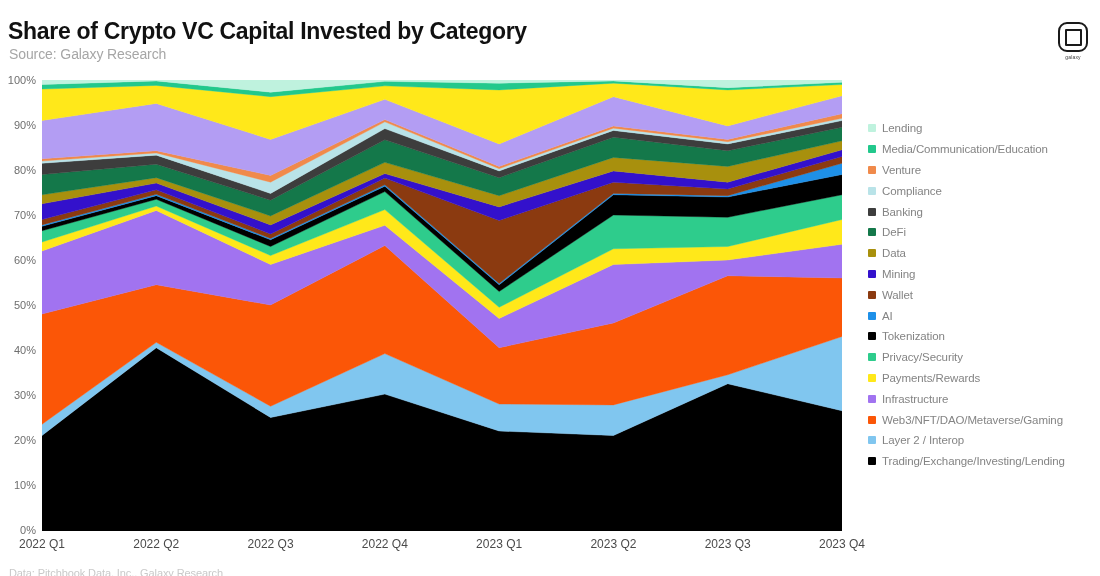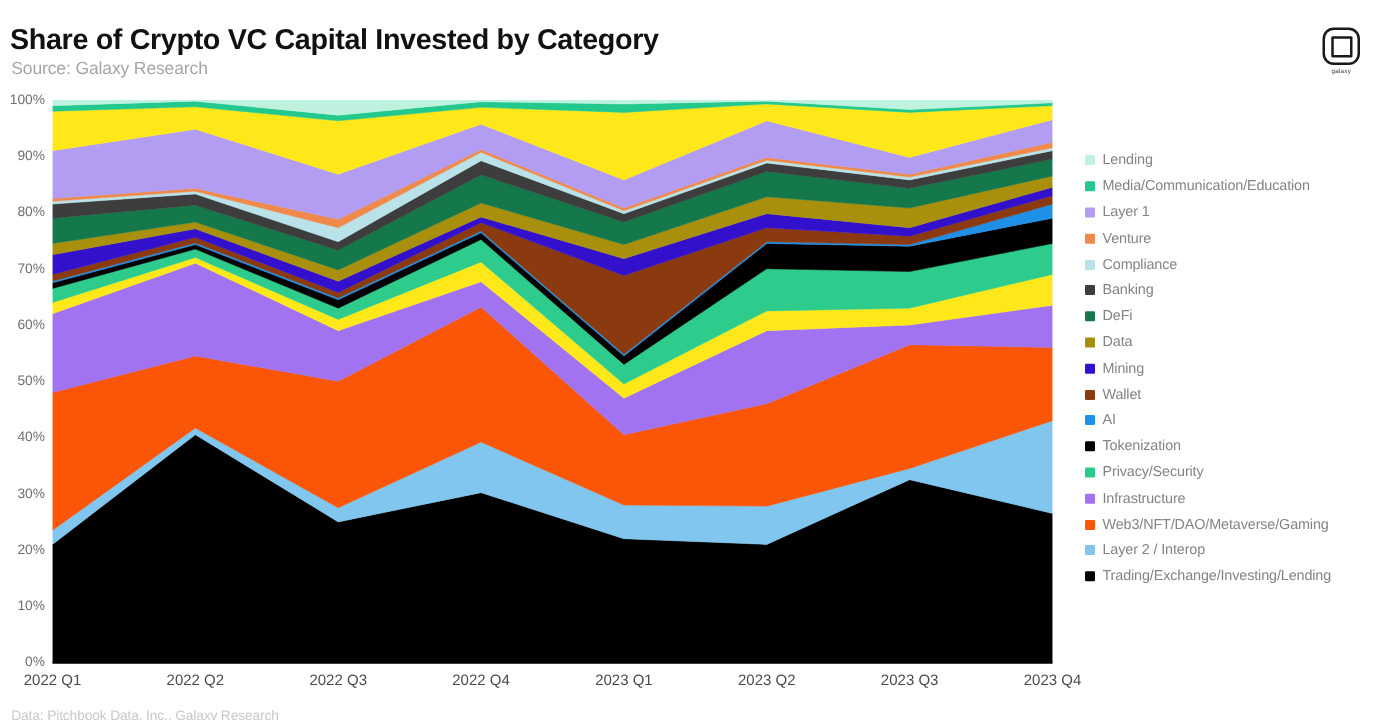--- a/index.html
+++ b/index.html
@@ -140,24 +140,20 @@
   <div class="legend" id="legend">
       <div class="legend-row">
         <span class="swatch" style="background: rgb(191, 242, 222);"></span>
         <span class="legend-label">Lending</span>
       </div>
       <div class="legend-row">
         <span class="swatch" style="background: rgb(34, 200, 140);"></span>
         <span class="legend-label">Media/Communication/Education</span>
       </div>
       <div class="legend-row">
-        <span class="swatch" style="background: rgb(179, 157, 243);"></span>
-        <span class="legend-label">Layer 1</span>
-      </div>
-      <div class="legend-row">
         <span class="swatch" style="background: rgb(240, 138, 75);"></span>
         <span class="legend-label">Venture</span>
       </div>
       <div class="legend-row">
         <span class="swatch" style="background: rgb(185, 227, 232);"></span>
         <span class="legend-label">Compliance</span>
       </div>
       <div class="legend-row">
         <span class="swatch" style="background: rgb(61, 61, 61);"></span>
         <span class="legend-label">Banking</span>
@@ -184,20 +180,24 @@
       </div>
       <div class="legend-row">
         <span class="swatch" style="background: rgb(0, 0, 0);"></span>
         <span class="legend-label">Tokenization</span>
       </div>
       <div class="legend-row">
         <span class="swatch" style="background: rgb(46, 204, 140);"></span>
         <span class="legend-label">Privacy/Security</span>
       </div>
       <div class="legend-row">
+        <span class="swatch" style="background: rgb(255, 232, 26);"></span>
+        <span class="legend-label">Payments/Rewards</span>
+      </div>
+      <div class="legend-row">
         <span class="swatch" style="background: rgb(161, 115, 240);"></span>
         <span class="legend-label">Infrastructure</span>
       </div>
       <div class="legend-row">
         <span class="swatch" style="background: rgb(251, 86, 7);"></span>
         <span class="legend-label">Web3/NFT/DAO/Metaverse/Gaming</span>
       </div>
       <div class="legend-row">
         <span class="swatch" style="background: rgb(128, 198, 239);"></span>
         <span class="legend-label">Layer 2 / Interop</span>

